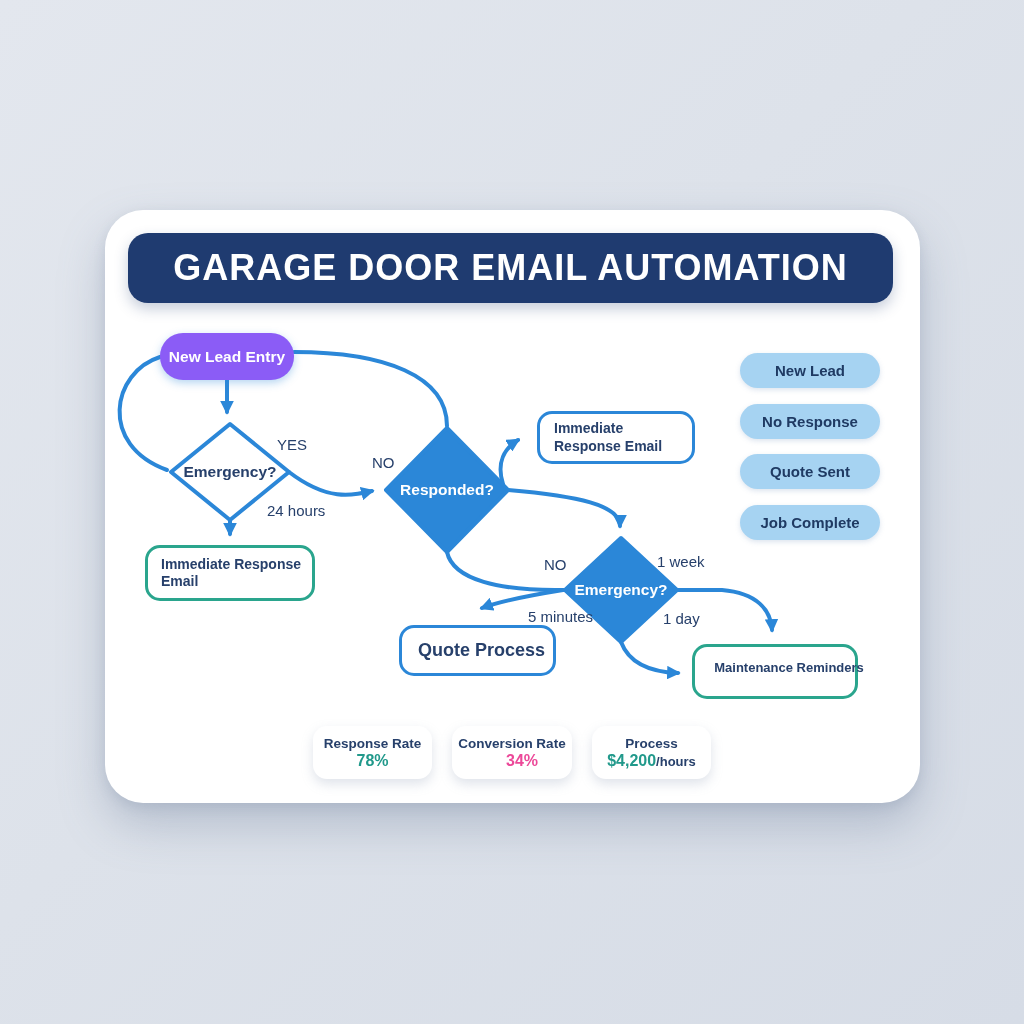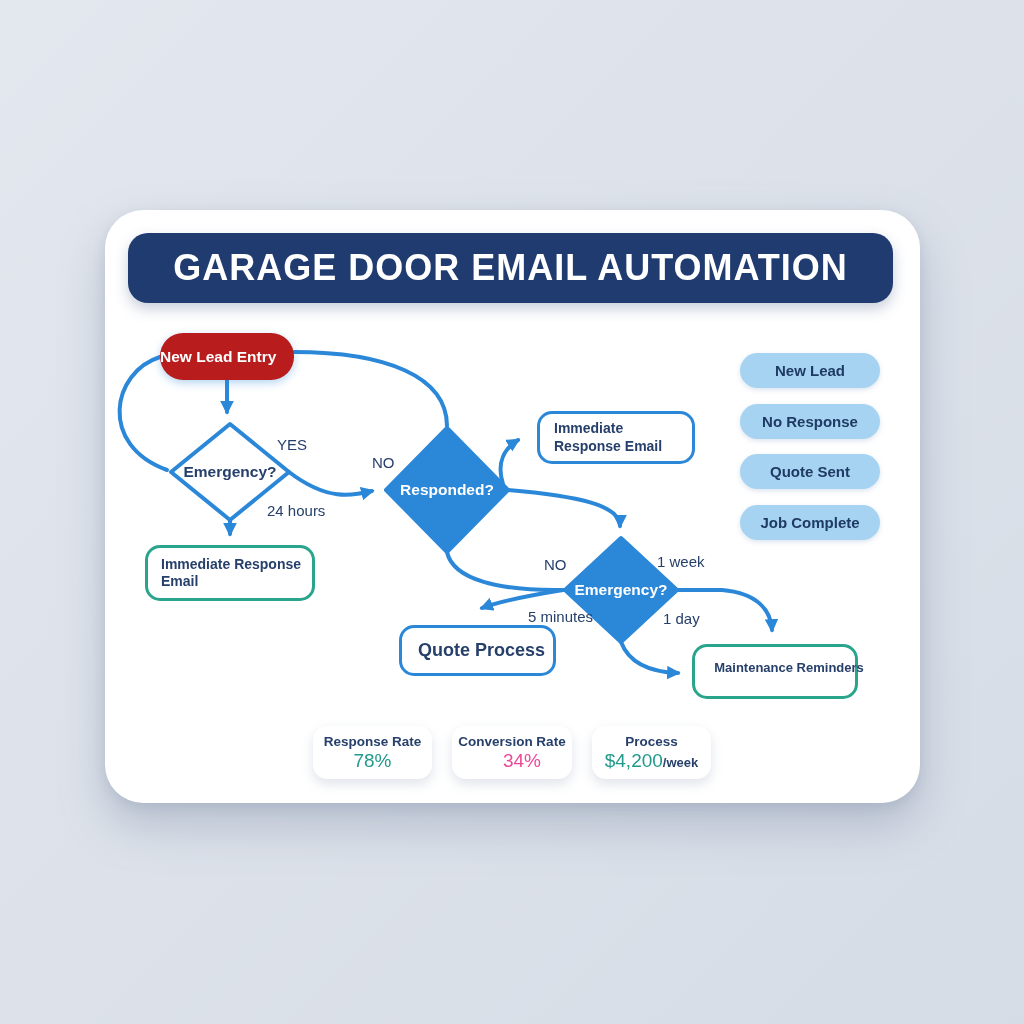--- a/index.html
+++ b/index.html
@@ -21,22 +21,22 @@
     display:flex;align-items:center;justify-content:center;
     box-shadow:0 6px 14px rgba(31,59,112,.25);
   }
   .header span{
     color:#ffffff;font-size:36px;font-weight:800;letter-spacing:1px;white-space:nowrap;
   }
   svg.wires{position:absolute;left:0;top:0;width:1024px;height:1024px;pointer-events:none;}
 
   .node{position:absolute;box-sizing:border-box;color:#27406b;font-weight:700;}
   .pill-solid{
-    left:160px;top:333px;width:134px;height:47px;background:#b91c1c;border-radius:23px;
-    display:flex;align-items:center;justify-content:flex-start;color:#ffffff;font-size:15.5px;
+    left:160px;top:333px;width:134px;height:47px;background:#8b5cf6;border-radius:23px;
+    display:flex;align-items:center;justify-content:center;color:#ffffff;font-size:15.5px;
     box-shadow:0 3px 8px rgba(43,135,216,.35);
   }
   .outline-box{
     background:#ffffff;border-radius:15px;display:flex;align-items:center;
     font-size:14px;line-height:1.25;padding-left:28px;
   }
   .blue-border{border:3px solid #2b87d8;}
   .green-border{border:3px solid #2aa58d;}
   .box-ire-left{left:145px;top:545px;width:170px;height:56px;padding-left:13px;}
   .box-ire-top{left:537px;top:411px;width:158px;height:53px;padding-left:14px;}
@@ -55,21 +55,21 @@
     display:flex;align-items:center;justify-content:center;
     color:#1f3a63;font-weight:700;font-size:15px;
     box-shadow:0 2px 5px rgba(120,150,190,.25);
   }
   .stat-card{
     position:absolute;top:726px;height:53px;background:#ffffff;border-radius:14px;
     box-shadow:0 5px 12px rgba(140,155,180,.28);
     display:flex;flex-direction:column;align-items:center;justify-content:center;gap:1px;
   }
   .stat-label{color:#27406b;font-weight:700;font-size:13.5px;white-space:nowrap;}
-  .stat-value{font-weight:400;font-size:19px;white-space:nowrap;}
+  .stat-value{font-weight:700;font-size:16px;white-space:nowrap;}
   .teal{color:#21998b;}
   .blue{color:#ec4899;margin-left:20px;}
   .stat-suffix{color:#27406b;font-weight:600;font-size:13px;}
 </style>
 </head>
 <body>
 
 <div class="stage">
 
   <div class="card"></div>
@@ -154,17 +154,17 @@
     <span class="stat-value teal">78%</span>
   </div>
   <div class="stat-card" style="left:452px;width:120px;">
     <span class="stat-label">Conversion Rate</span>
     <span class="stat-value blue">34%</span>
   </div>
   <div class="stat-card" style="left:592px;width:119px;">
     <span class="stat-label">Process</span>
     <span style="display:flex;align-items:baseline;">
       <span class="stat-value teal">$4,200</span>
-      <span class="stat-suffix">/week</span>
+      <span class="stat-suffix">/hours</span>
     </span>
   </div>
 
 </div>
 
 </body></html>

